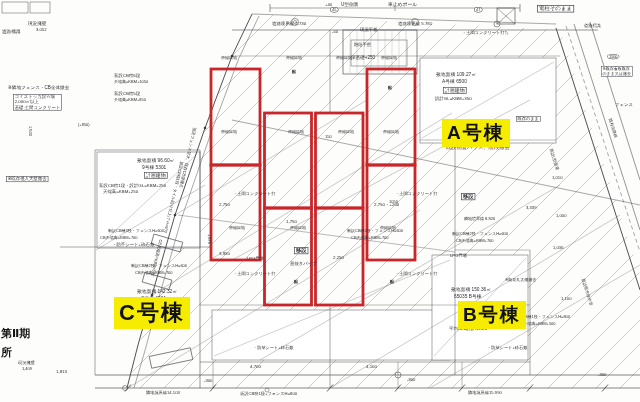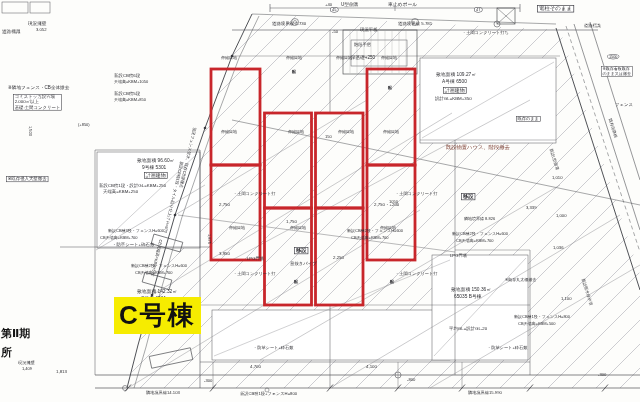--- a/index.html
+++ b/index.html
@@ -269,14 +269,16 @@
   <div class="ann red" style="left:446px;top:144px;transform:scale(.66)">既設物置ハウス、階段撤去</div>
 
   <div class="ann" style="left:137px;top:289px;transform:scale(.6)">敷地面積 142.32㎡</div>
   <div class="ann" style="left:141px;top:296px;transform:scale(.6)">C号棟 6501</div>
   <div class="ann" style="left:124px;top:324px;transform:scale(.55)">平均GL=設計GL+20</div>
 
   <div class="ann" style="left:451px;top:287px;transform:scale(.6)">敷地面積 150.36㎡</div>
   <div class="ann" style="left:454px;top:294px;transform:scale(.6)">65035 B号棟</div>
   <div class="ann" style="left:449px;top:326px;transform:scale(.55)">平均GL=設計GL-20</div>
 
-  <div class="bldg" style="left:114px;top:297px;font-size:26px">C号棟</div>
+  <div class="bldg" style="left:442px;top:119px;font-size:19px">A号棟</div>
+  <div class="bldg" style="left:114px;top:297px;font-size:22px">C号棟</div>
+  <div class="bldg" style="left:458px;top:301px;font-size:19px">B号棟</div>
 </div>
 
 </body></html>

